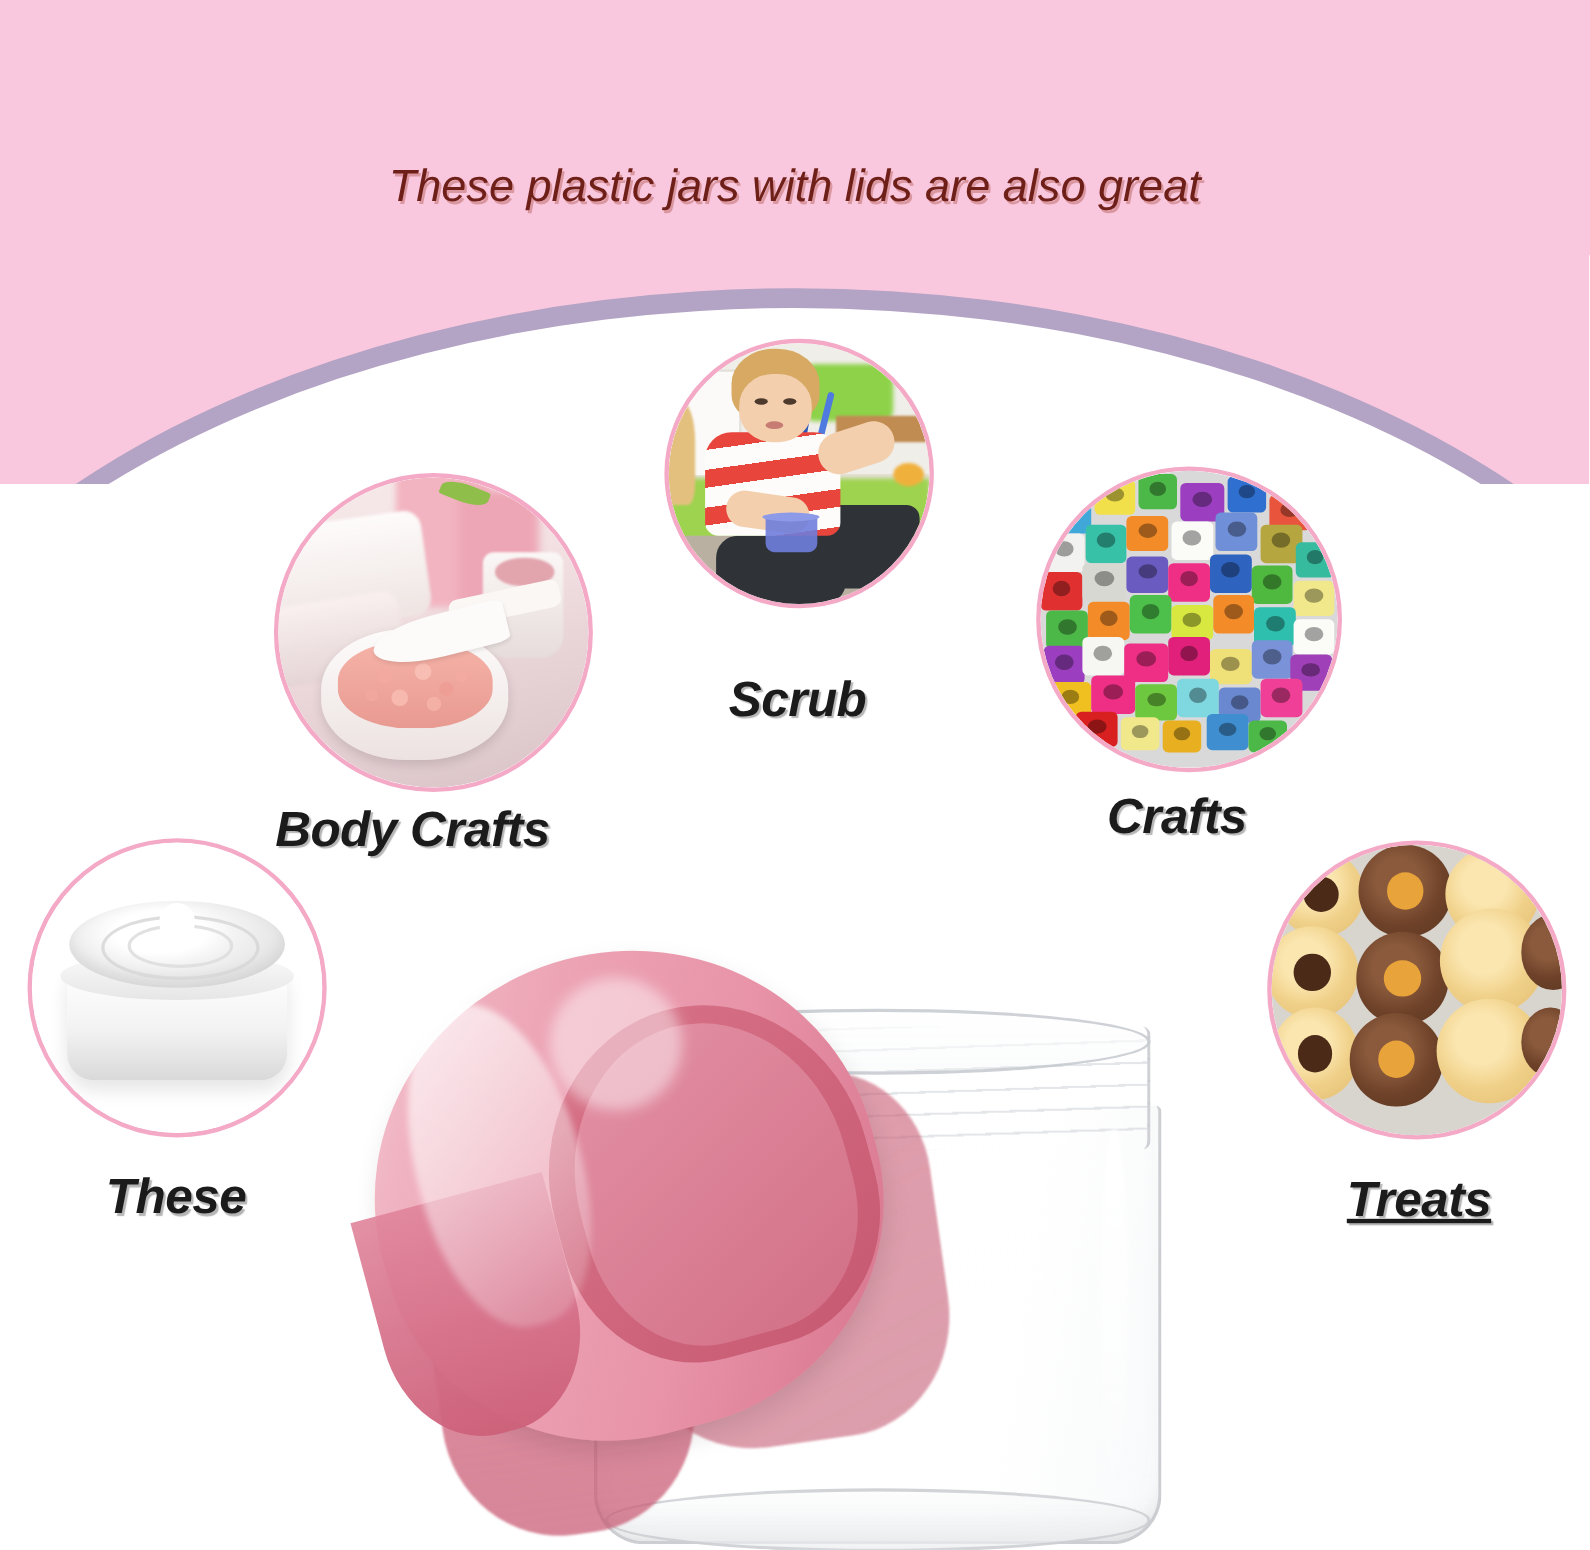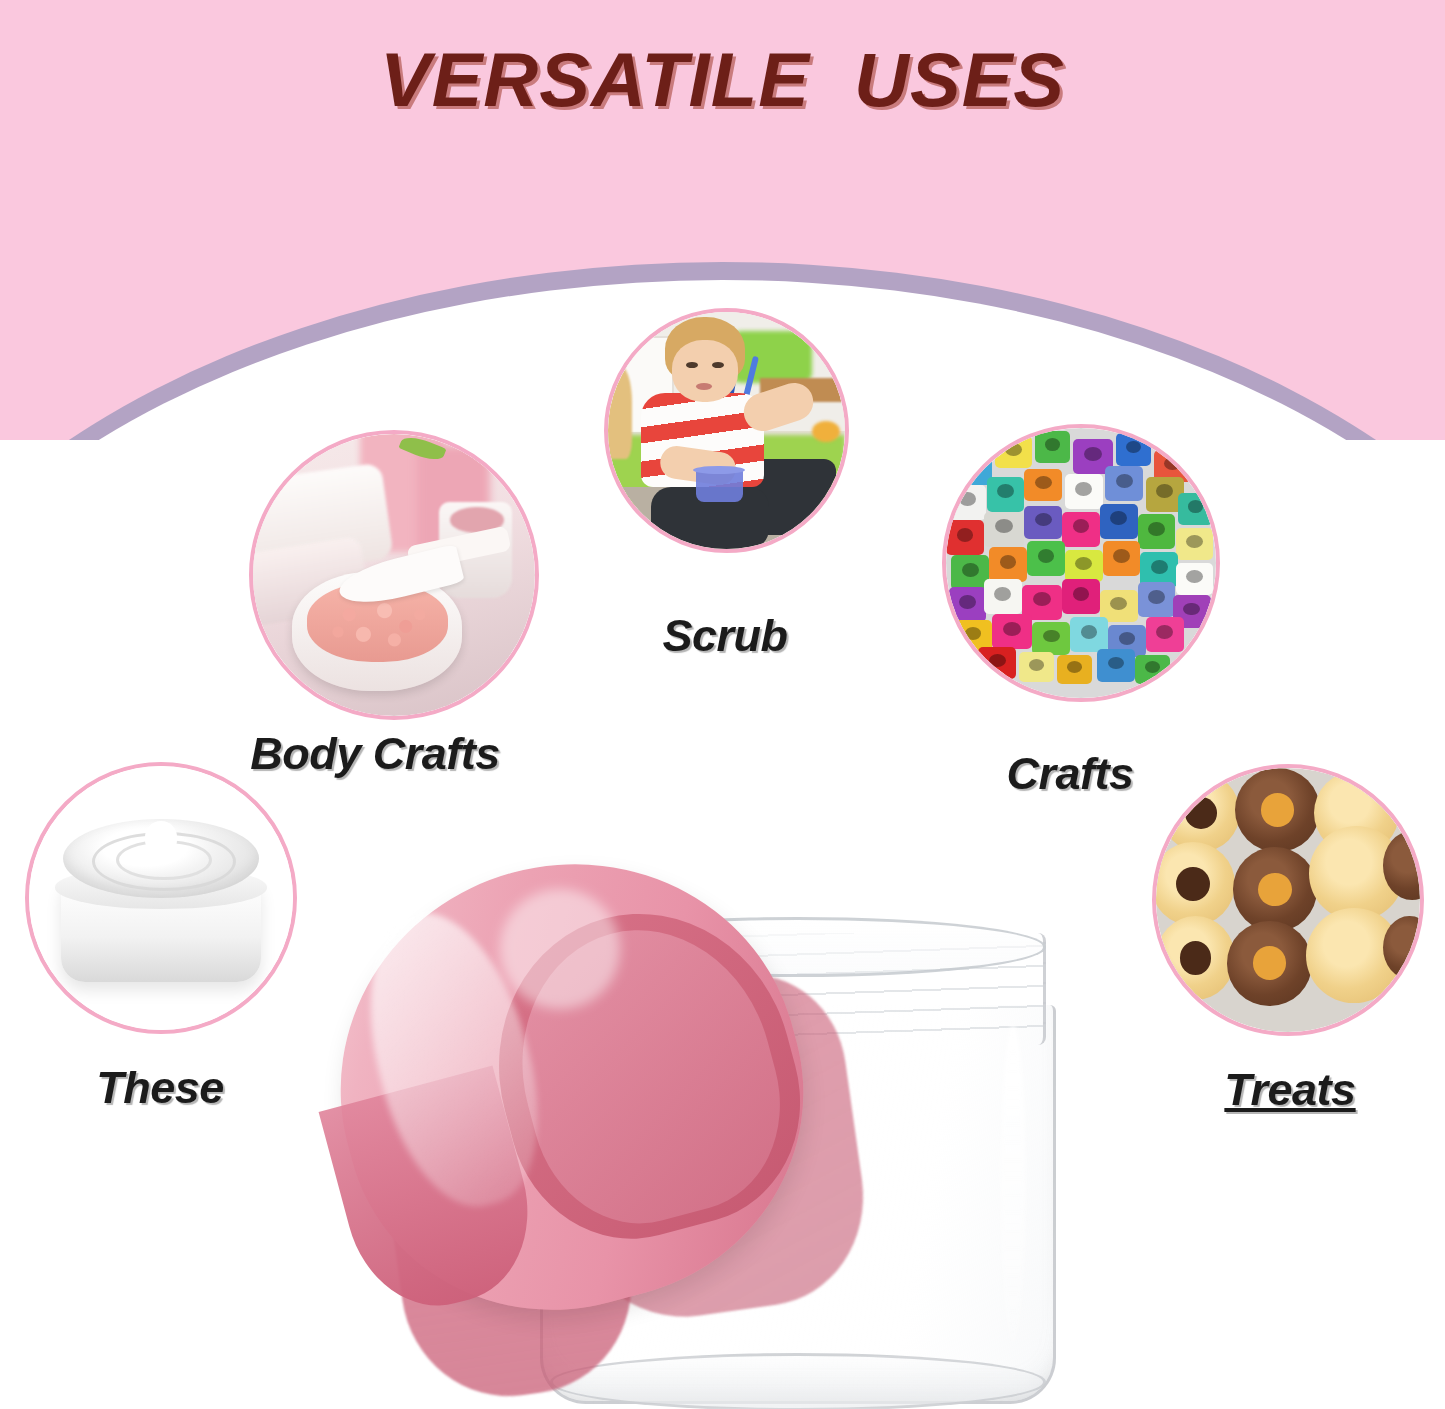--- a/index.html
+++ b/index.html
@@ -284,22 +284,22 @@
 </head>
 <body>
 
 <div id="stage">
 
   <div class="header-band">
     <div class="header-arc-border"></div>
     <div class="header-arc-inner"></div>
   </div>
 
-  <div class="title">VERSATILE  USES</div>
   <div class="subtitle">
+    <span class="ln">These plastic jars with lids are also great</span>
   </div>
 
   <div class="callout">
     <div class="circle" style="left:249px; top:430px; width:290px; height:290px;">
       <div class="circle-inner">
         <div class="scene">
           <div class="bs-bg"></div>
           <div class="bs-pinkbox"></div>
           <div class="bs-pinkbox2"></div>
           <div class="bs-leaf"></div>
@@ -396,21 +396,21 @@
           <div class="bead" style="left:60%; top:73%; width:14%; height:12%; background:#6a88d0;"></div>
           <div class="bead" style="left:74%; top:70%; width:14%; height:13%; background:#ef3f96;"></div>
           <div class="bead" style="left:12%; top:81%; width:14%; height:12%; background:#d82020;"></div>
           <div class="bead" style="left:27%; top:83%; width:13%; height:11%; background:#f0e88a;"></div>
           <div class="bead" style="left:41%; top:84%; width:13%; height:11%; background:#e8b020;"></div>
           <div class="bead" style="left:56%; top:82%; width:14%; height:12%; background:#3f8fd0;"></div>
           <div class="bead" style="left:70%; top:84%; width:13%; height:11%; background:#4cb848;"></div>
         </div>
       </div>
     </div>
-    <div class="label" style="left:950px; top:748px; width:240px;">Crafts</div>
+    <div class="label" style="left:950px; top:716px; width:240px;">Crafts</div>
   </div>
 
   <div class="callout">
     <div class="circle" style="left:25px; top:762px; width:272px; height:272px;">
       <div class="circle-inner">
         <div class="scene">
           <div class="cr-bg"></div>
           <div class="cr-jar"></div>
           <div class="cr-rim"></div>
           <div class="cr-cream"></div>

